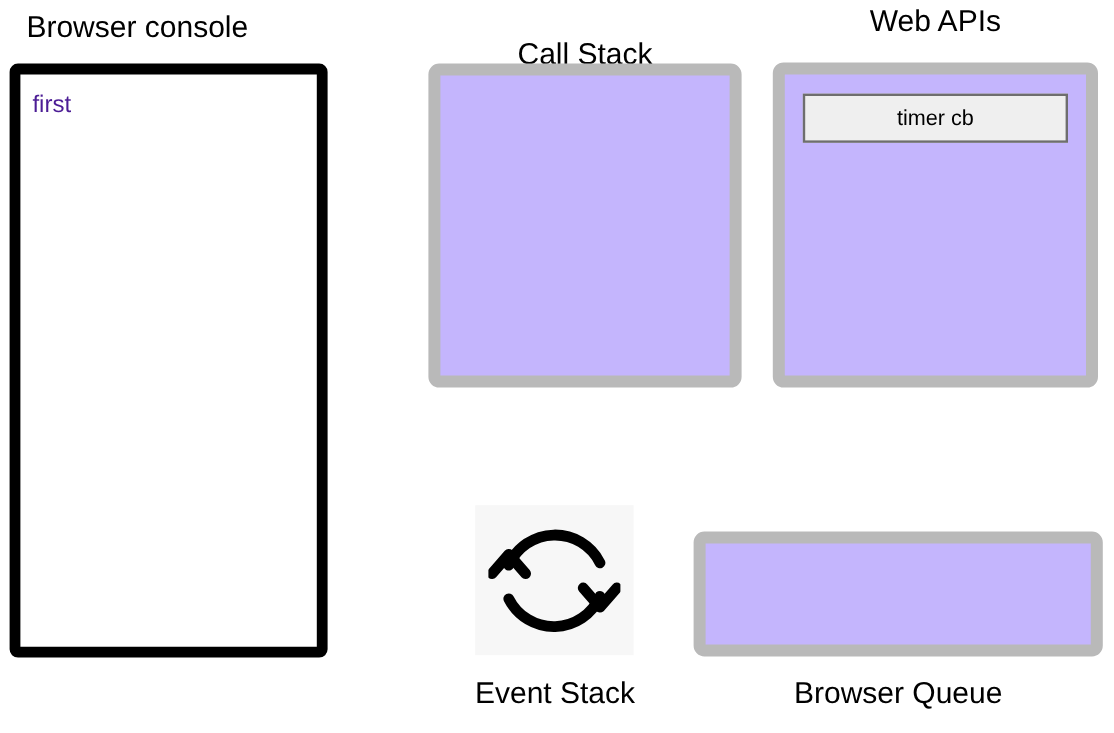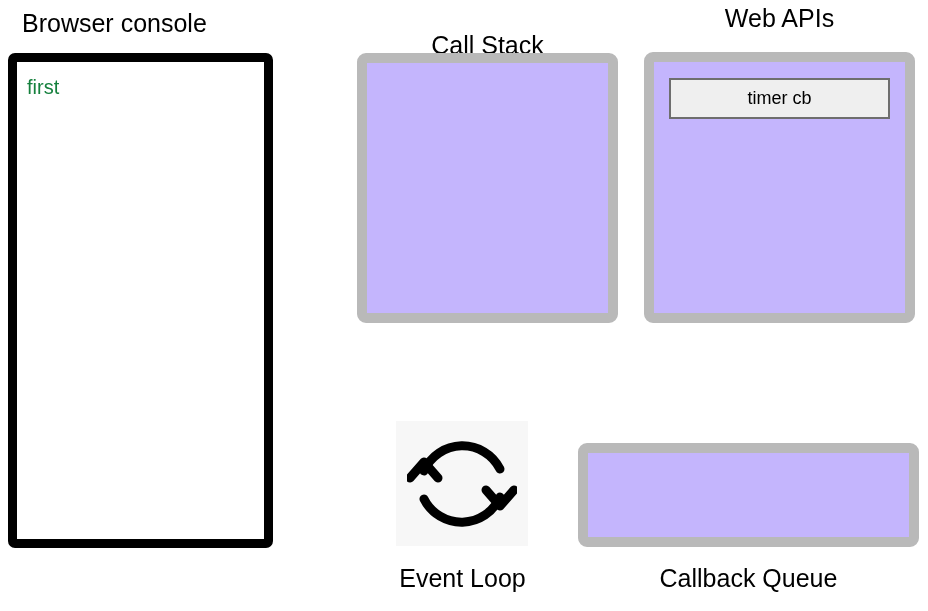--- a/index.html
+++ b/index.html
@@ -44,21 +44,21 @@
     border-radius: 7px;
     background: #ffffff;
   }
   #console-log {
     position: absolute;
     left: 10px;
     top: 14px;
     right: 8px;
     font-size: 20px;
     line-height: 1.15;
-    color: #15803d;
+    color: #4c1d95;
   }
   .console-line {
     display: block;
     white-space: pre;
   }
 
   
   .gray-box {
     position: absolute;
     box-sizing: border-box;
@@ -167,17 +167,17 @@
     <path d="M 17 35 A 42 42 0 0 1 93 33" fill="none" stroke="#000000" stroke-width="9" stroke-linecap="round" transform="translate(0,4)"></path>
 
     <path d="M 79 58 L 93 74 L 107 58" fill="none" stroke="#000000" stroke-width="9" stroke-linecap="round" stroke-linejoin="round"></path>
 
     <path d="M 93 69 A 42 42 0 0 1 17 71" fill="none" stroke="#000000" stroke-width="9" stroke-linecap="round" transform="translate(0,-4)"></path>
 
     <path d="M 3 46 L 17 30 L 31 46" fill="none" stroke="#000000" stroke-width="9" stroke-linecap="round" stroke-linejoin="round"></path>
   </svg>
 </div>
 
-<div class="panel-title centered" id="eventloop-title">Event Loop</div>
+<div class="panel-title centered" id="eventloop-title">Event Stack</div>
 
 <div class="gray-box" id="callbackqueue-box"></div>
 
-<div class="panel-title centered" id="callbackqueue-title">Callback Queue</div>
+<div class="panel-title centered" id="callbackqueue-title">Browser Queue</div>
 
 </body></html>

